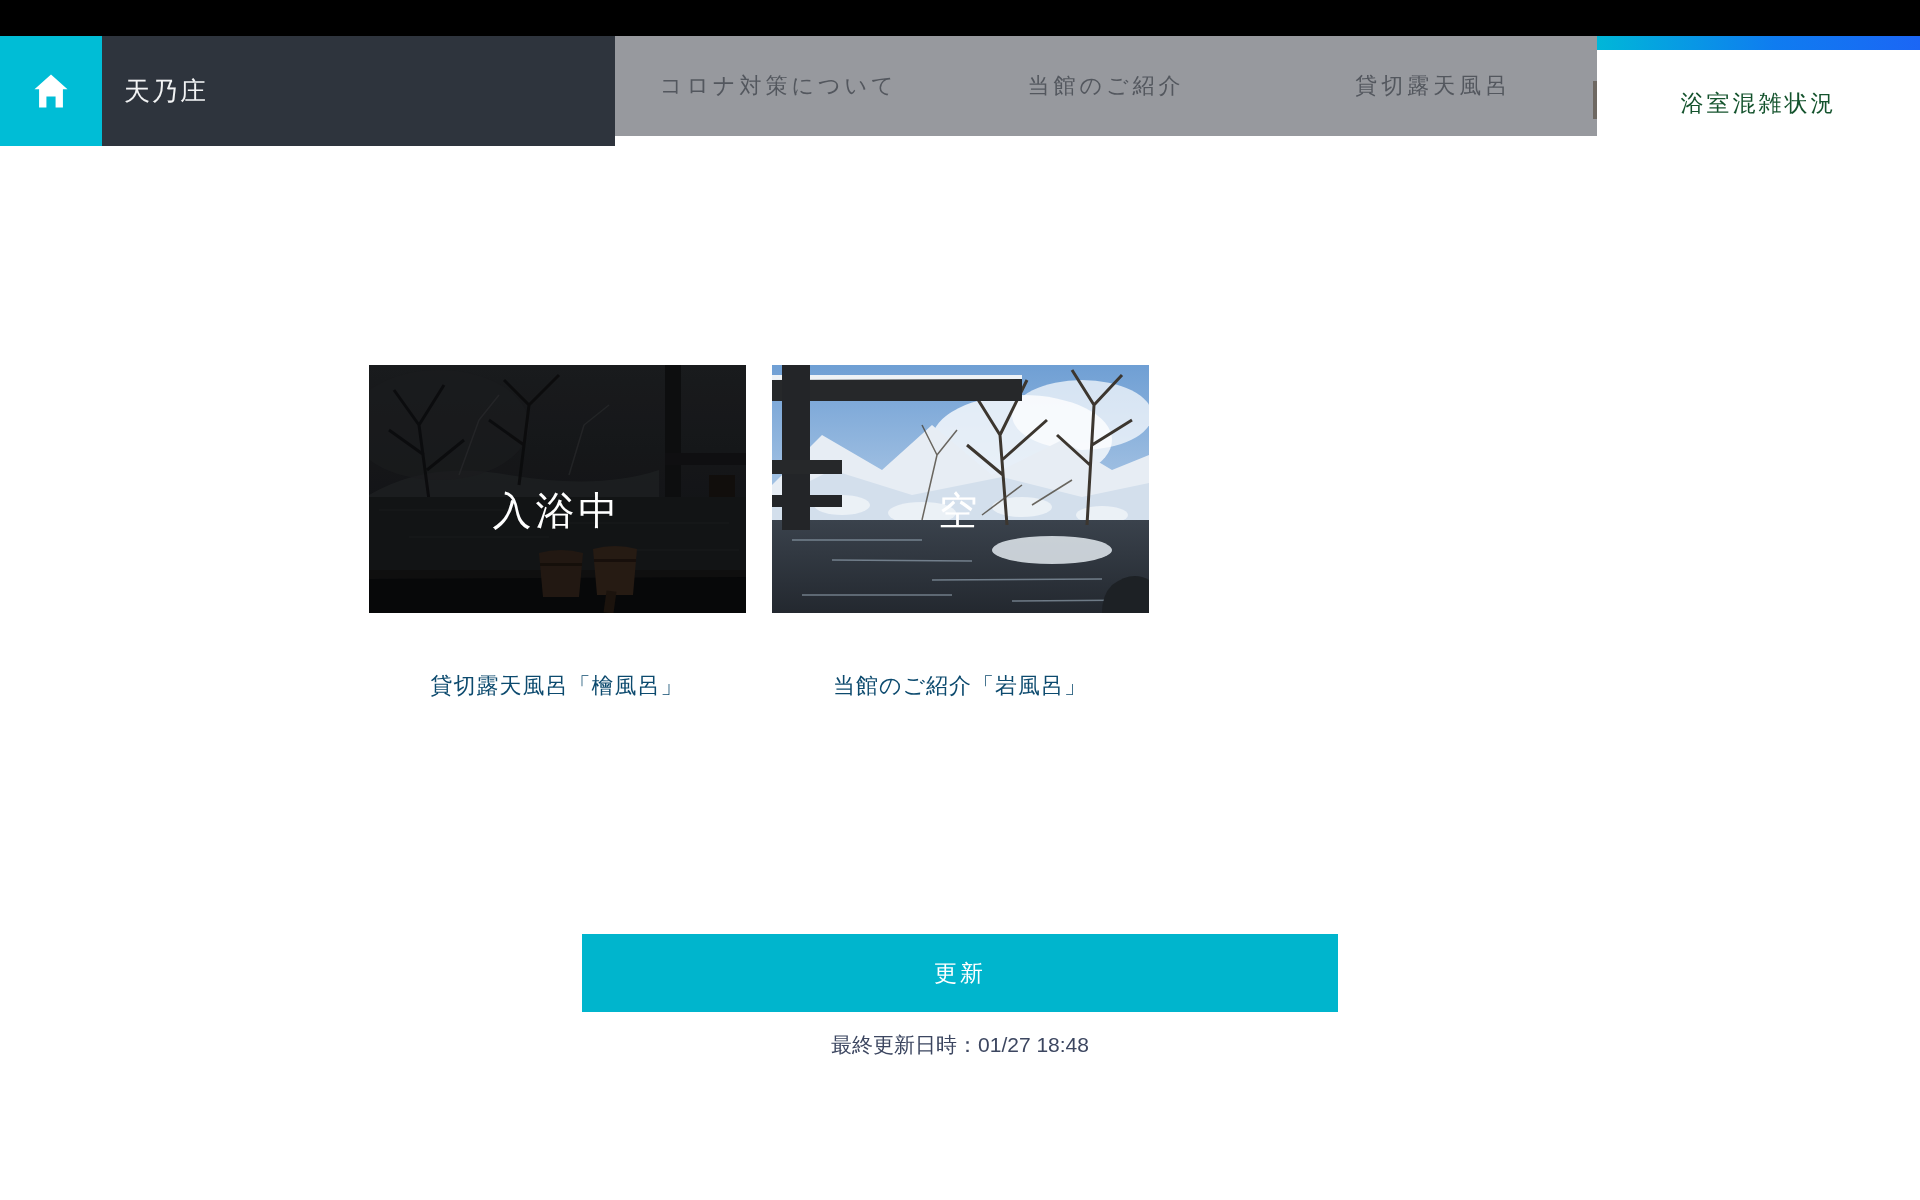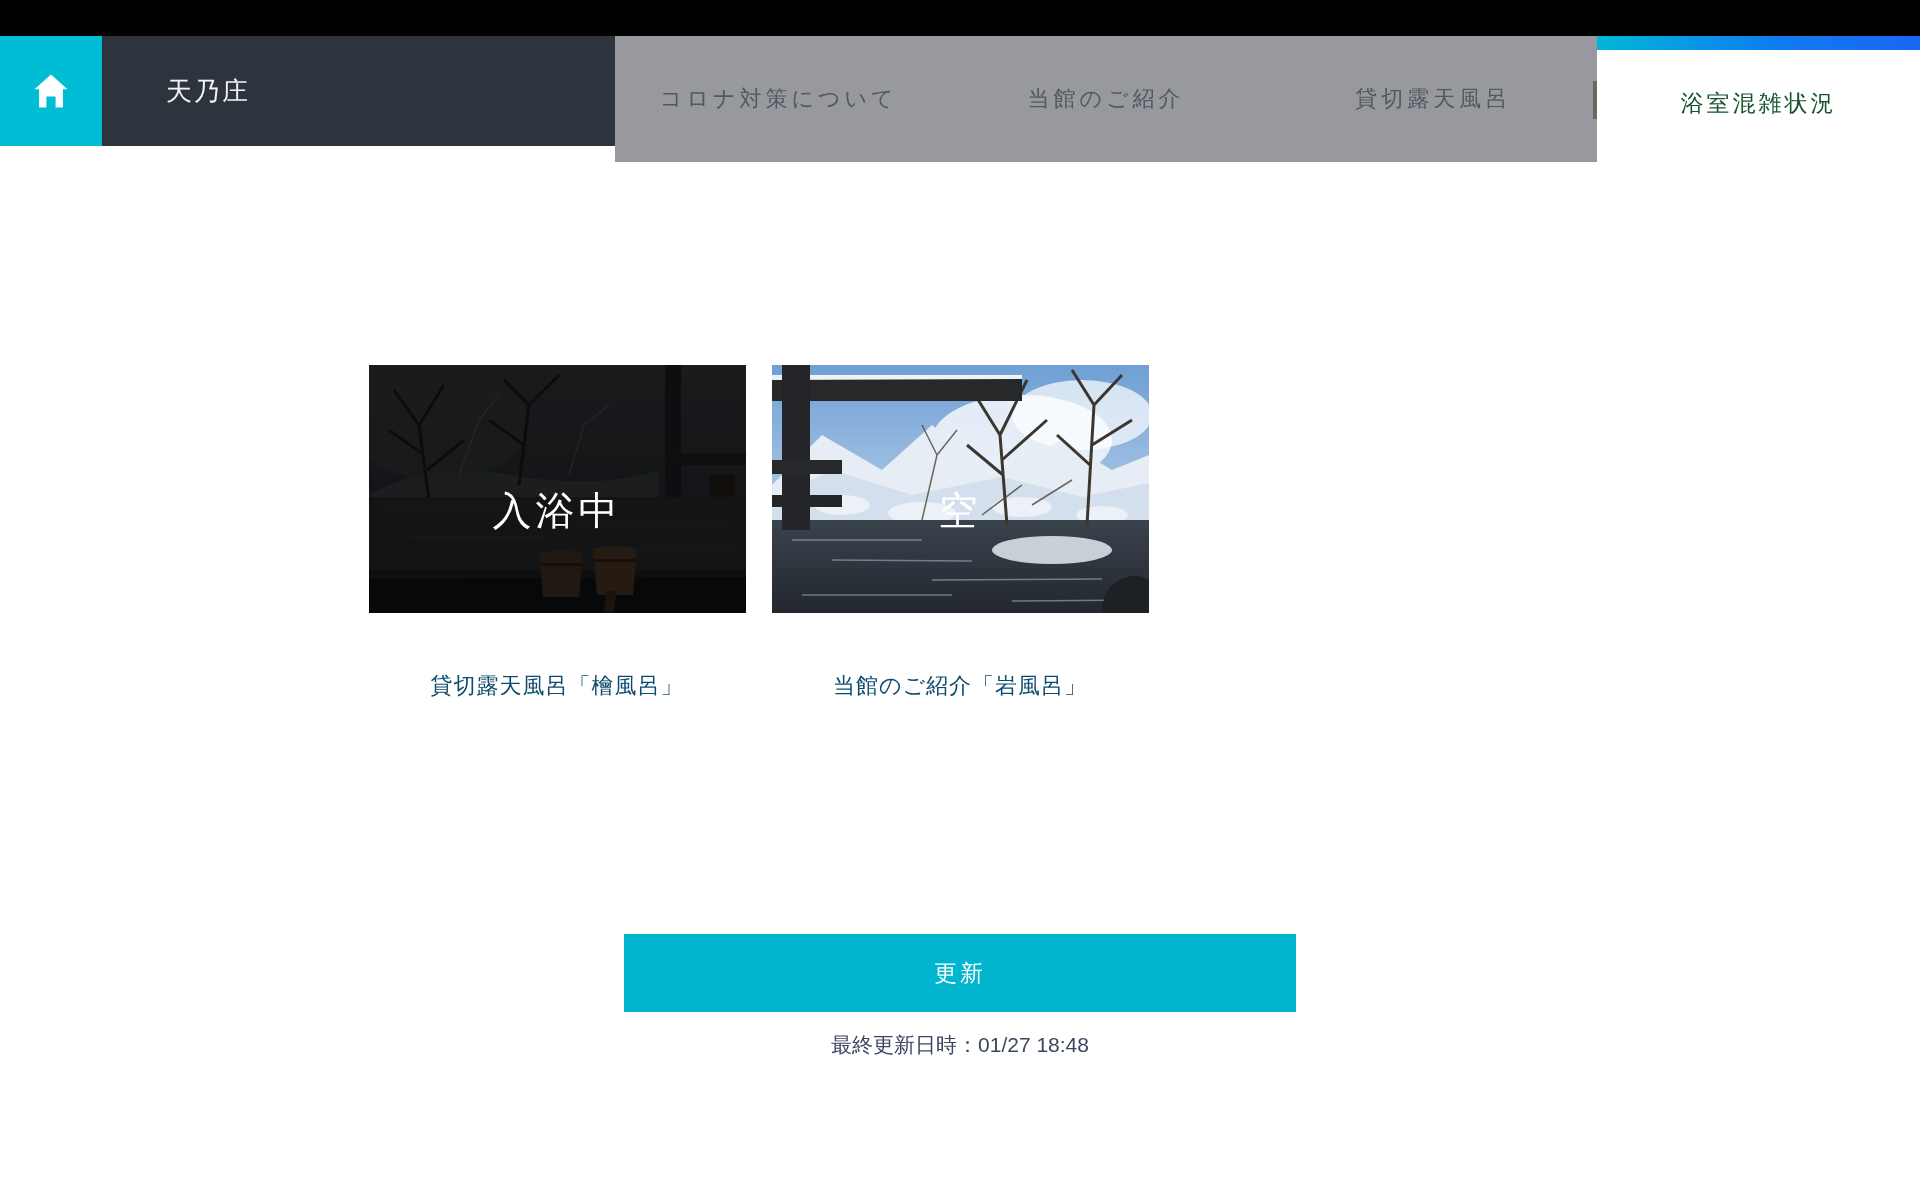--- a/index.html
+++ b/index.html
@@ -27,30 +27,30 @@
     width: 102px; height: 110px;
     background: #00bdd6;
     display: flex; align-items: center; justify-content: center;
     cursor: pointer;
     flex: 0 0 auto;
   }
   .brand {
     width: 513px; height: 110px;
     background: #2e343d;
     display: flex; align-items: center;
-    padding-left: 64px;
+    padding-left: 22px;
     flex: 0 0 auto;
   }
   .brand span {
     color: #f2f3f4;
     font-size: 26px;
     letter-spacing: 2px;
   }
   .nav-group {
-    width: 982px; height: 126px;
+    width: 982px; height: 100px;
     background: #97999e;
     display: flex;
     flex: 0 0 auto;
   }
   .nav-item {
     flex: 1 1 0;
     display: flex; align-items: center; justify-content: center;
     color: #53575e;
     font-size: 22px;
     letter-spacing: 4px;
@@ -110,21 +110,21 @@
     margin-top: 14px;
     text-align: center;
     color: #0c4a6e;
     font-size: 22px;
     letter-spacing: 1px;
   }
 
   
   .update-btn {
     display: block;
-    width: 672px; height: 78px;
+    width: 756px; height: 78px;
     margin: 233px auto 16px auto;
     background: #00b5cd;
     border: none;
     color: #ffffff;
     font-family: inherit;
     font-size: 23px;
     letter-spacing: 3px;
     cursor: pointer;
   }
   .last-updated {

